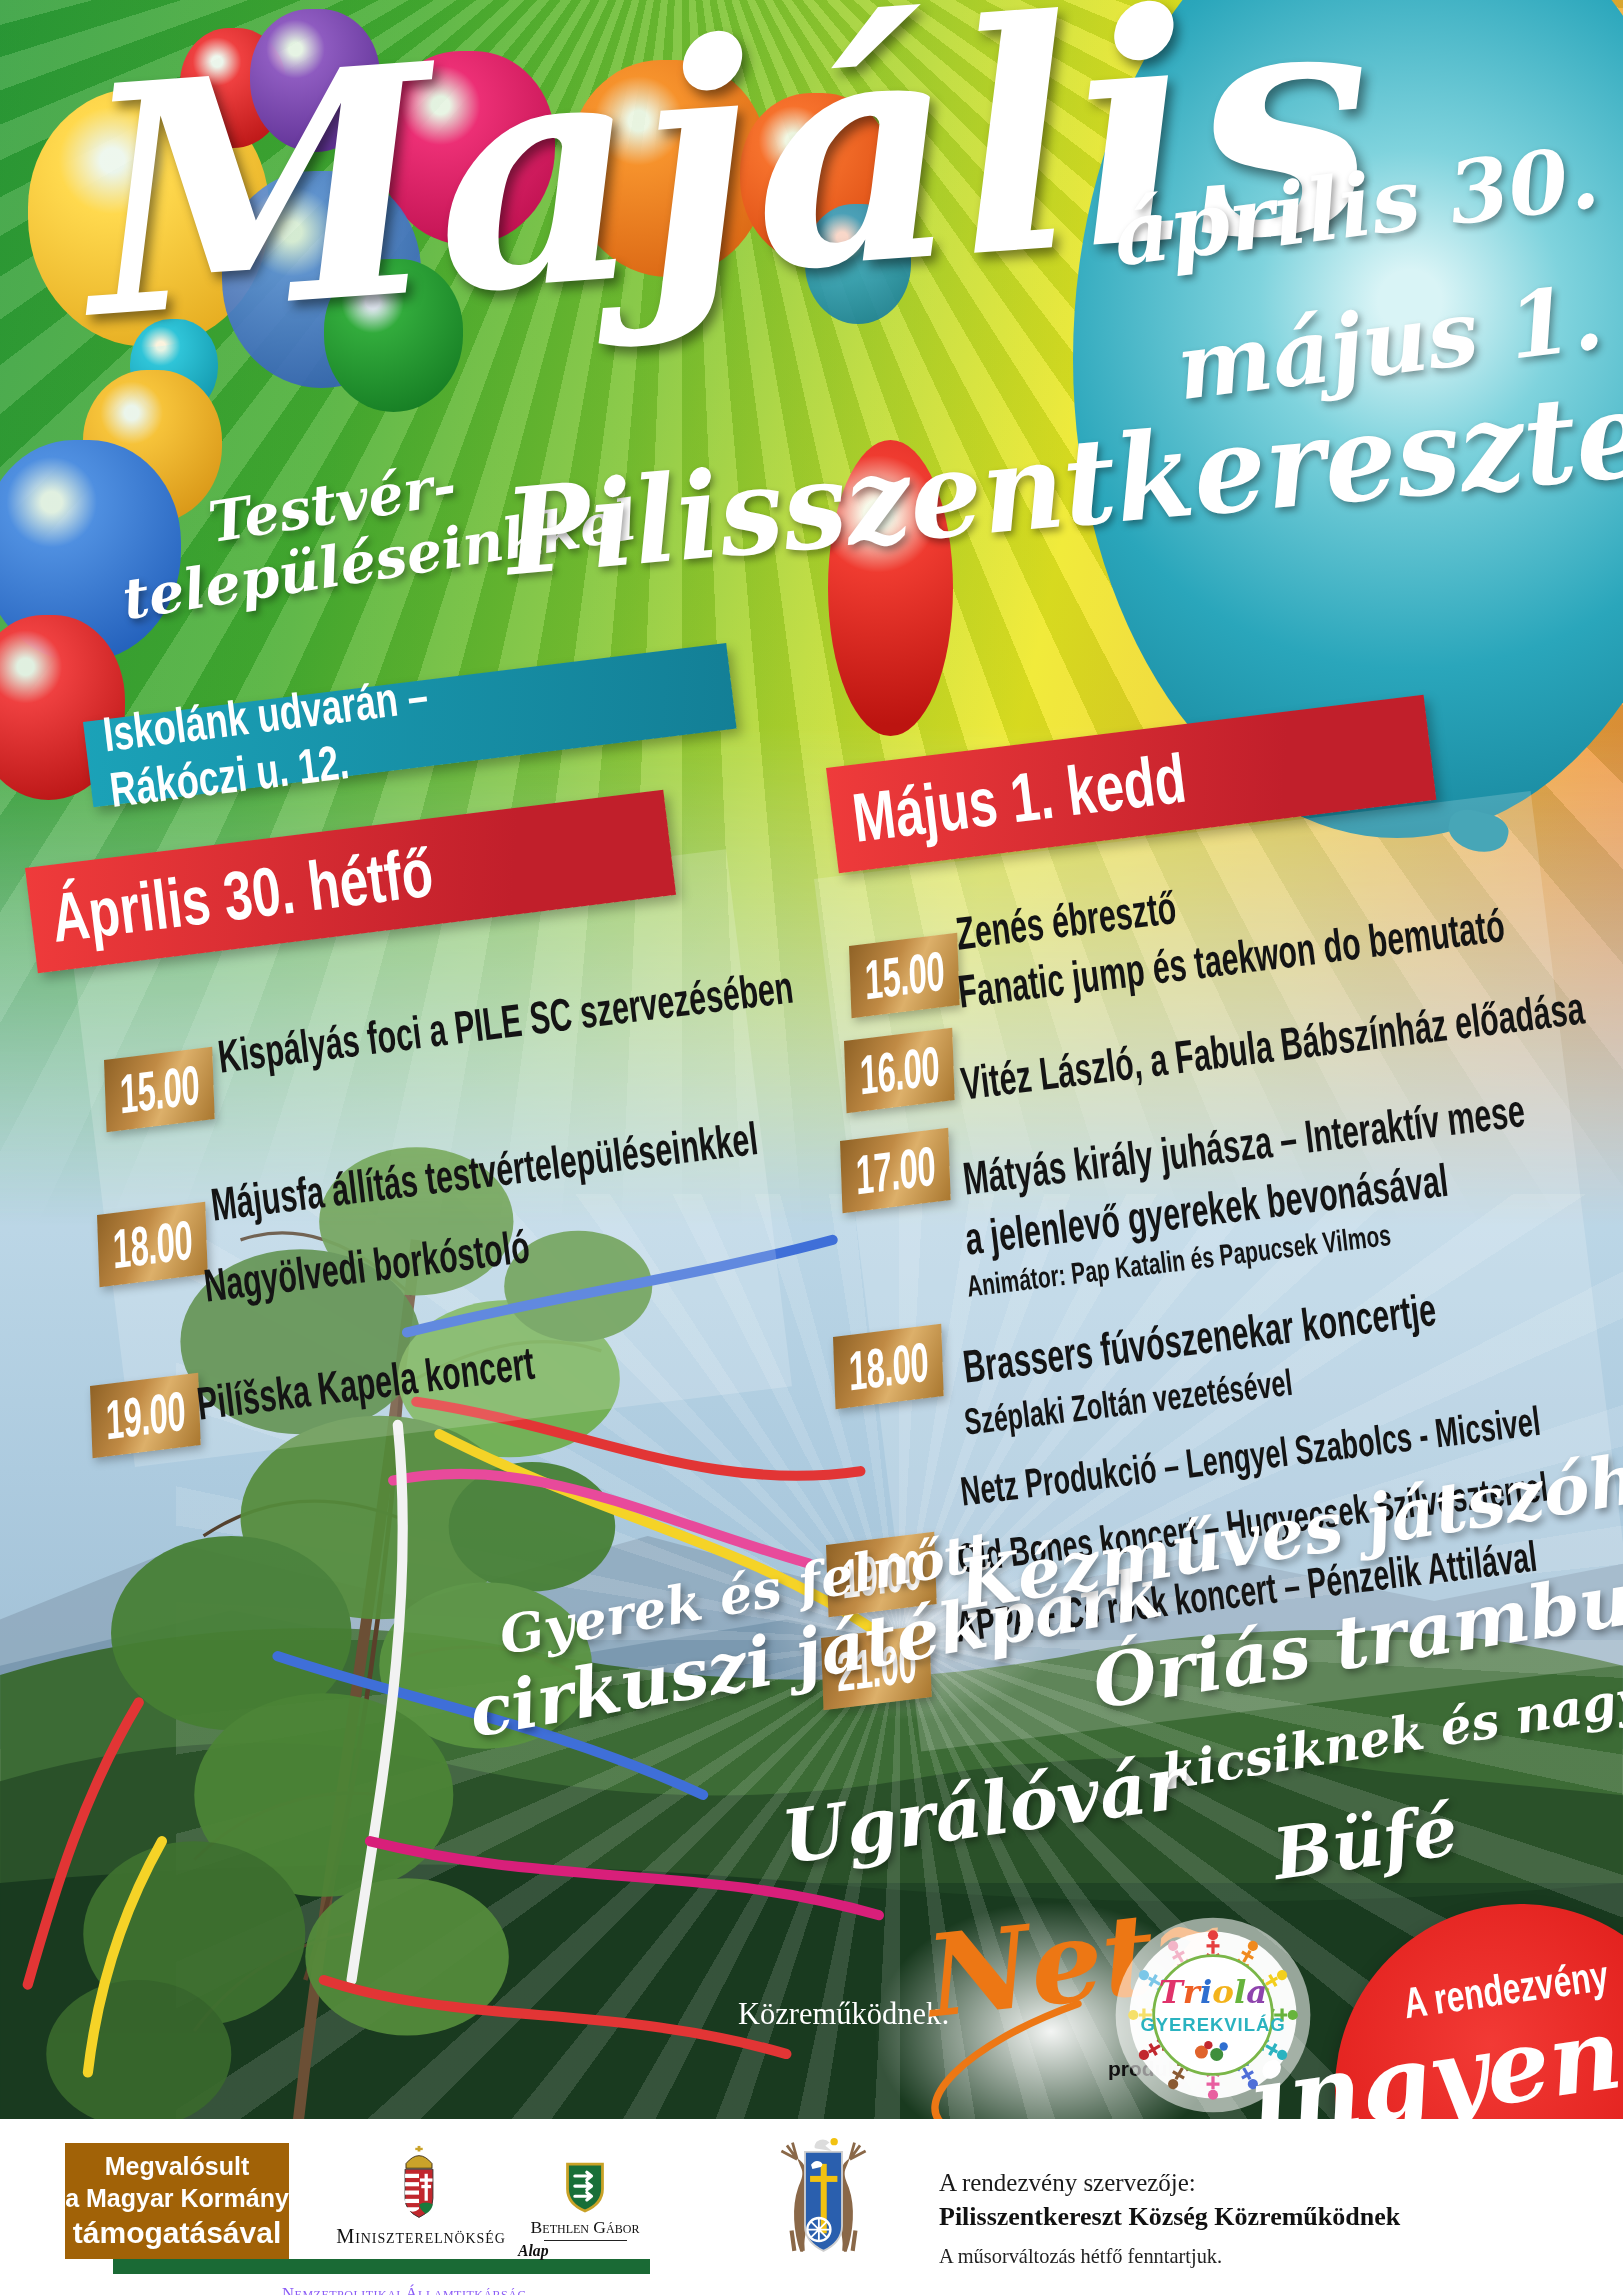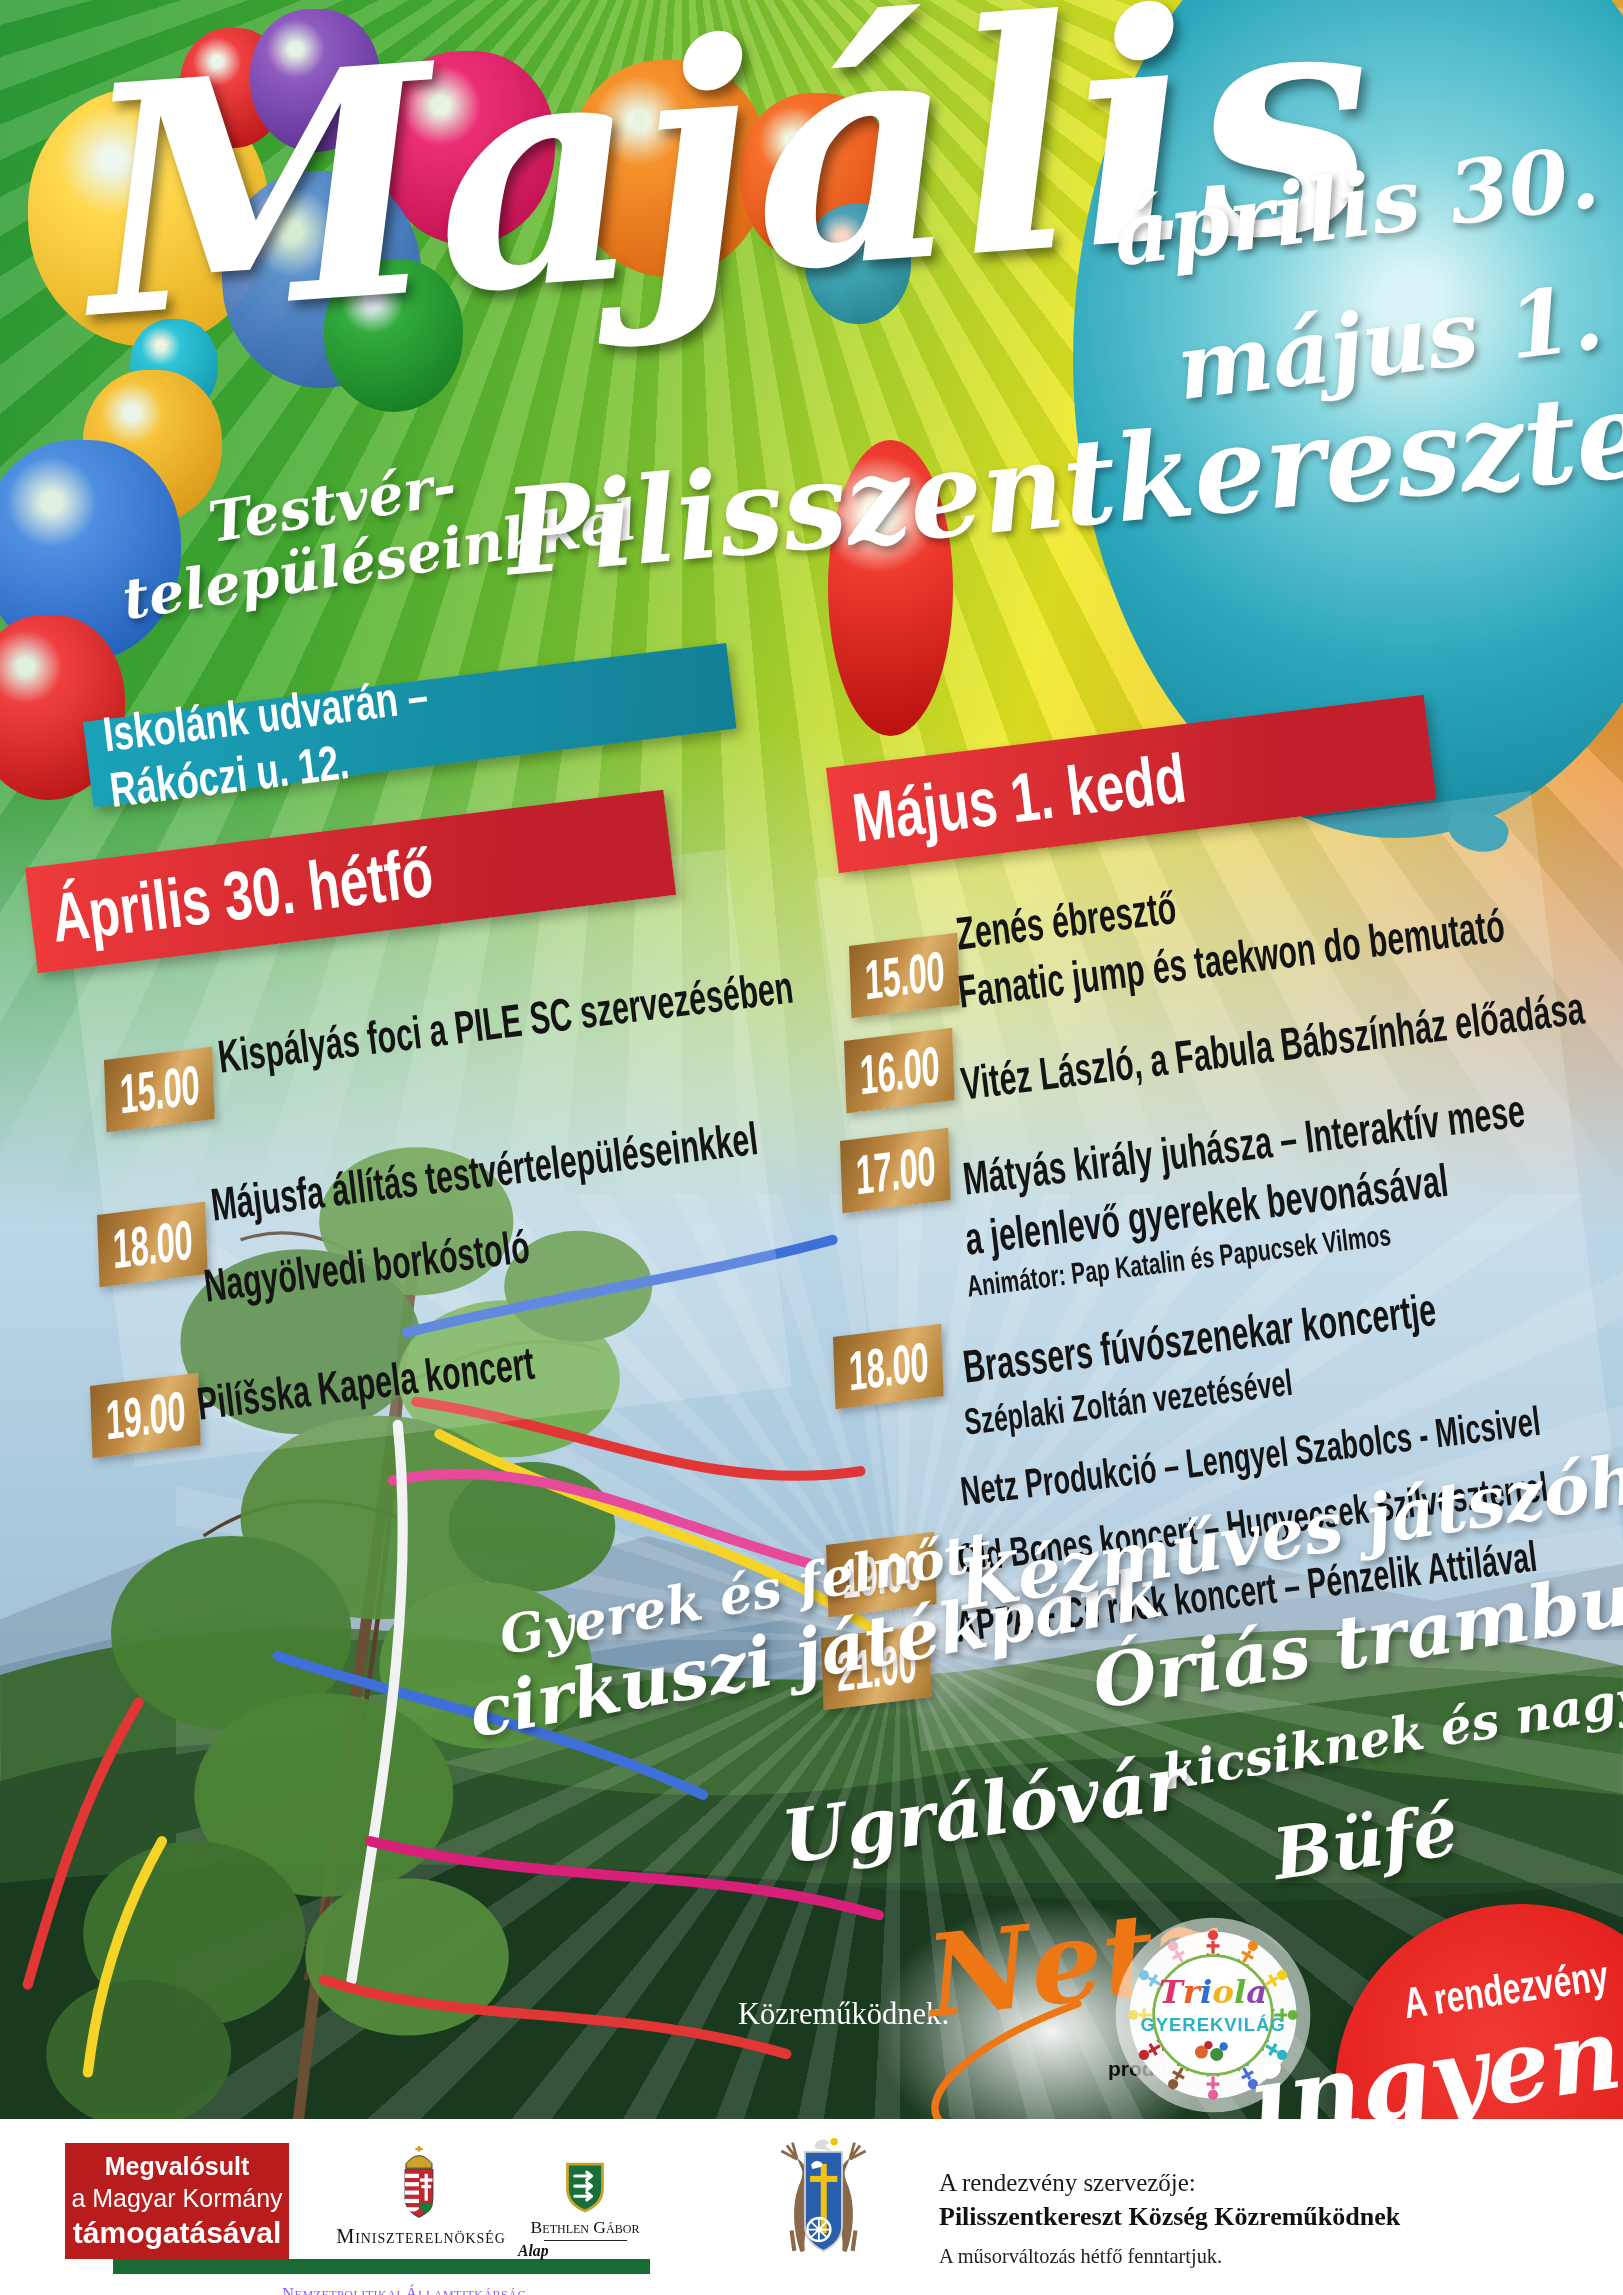--- a/index.html
+++ b/index.html
@@ -289,24 +289,24 @@
       <div class="b2">ingyenes!</div>
       <div class="b3">Mindenkit várunk</div>
       <div class="b3">szeretettel!</div>
     </div>
   </div>
 
   <div class="foot"></div>
 
   <div class="abs" style="left:98px;top:2180px;width:17.6px;height:95px;background:#1a6a35;transform:rotate(-30deg);transform-origin:0 0;"></div>
   <div class="abs" style="left:113px;top:2259px;width:537px;height:15px;background:#1a6a35;"></div>
-  <div class="abs" style="left:65px;top:2143px;width:224px;height:116px;background:#b91c1c;display:flex;flex-direction:column;
+  <div class="abs" style="left:65px;top:2143px;width:224px;height:116px;background:#a16207;display:flex;flex-direction:column;
               align-items:center;justify-content:center;gap:2.8px;">
     <div style="color:#fff;font-weight:700;font-size:25px;">Megvalósult</div>
-    <div style="color:#fff;font-weight:400;font-size:25px;">a Magyar Kormány</div>
+    <div style="color:#fff;font-weight:700;font-size:25px;">a Magyar Kormány</div>
     <div style="color:#fff;font-weight:700;font-size:30px;">támogatásával</div>
   </div>
 
   <svg class="abs" style="left:391px;top:2145px;" width="56" height="78" viewBox="0 0 120 168">
     <path d="M32 40 Q60 6 88 40 L88 50 L32 50 Z" fill="#caa32a" stroke="#3a2a10" stroke-width="2"></path>
     <rect x="57" y="2" width="6" height="12" fill="#caa32a"></rect>
       <rect x="52" y="6" width="16" height="5" fill="#caa32a"></rect>
     <path d="M30 52 H90 V115 Q90 142 60 156 Q30 142 30 115 Z" fill="#c1272d" stroke="#333" stroke-width="2"></path>
     <g>
       <rect x="30" y="62" width="30" height="9" fill="#fff"></rect>

